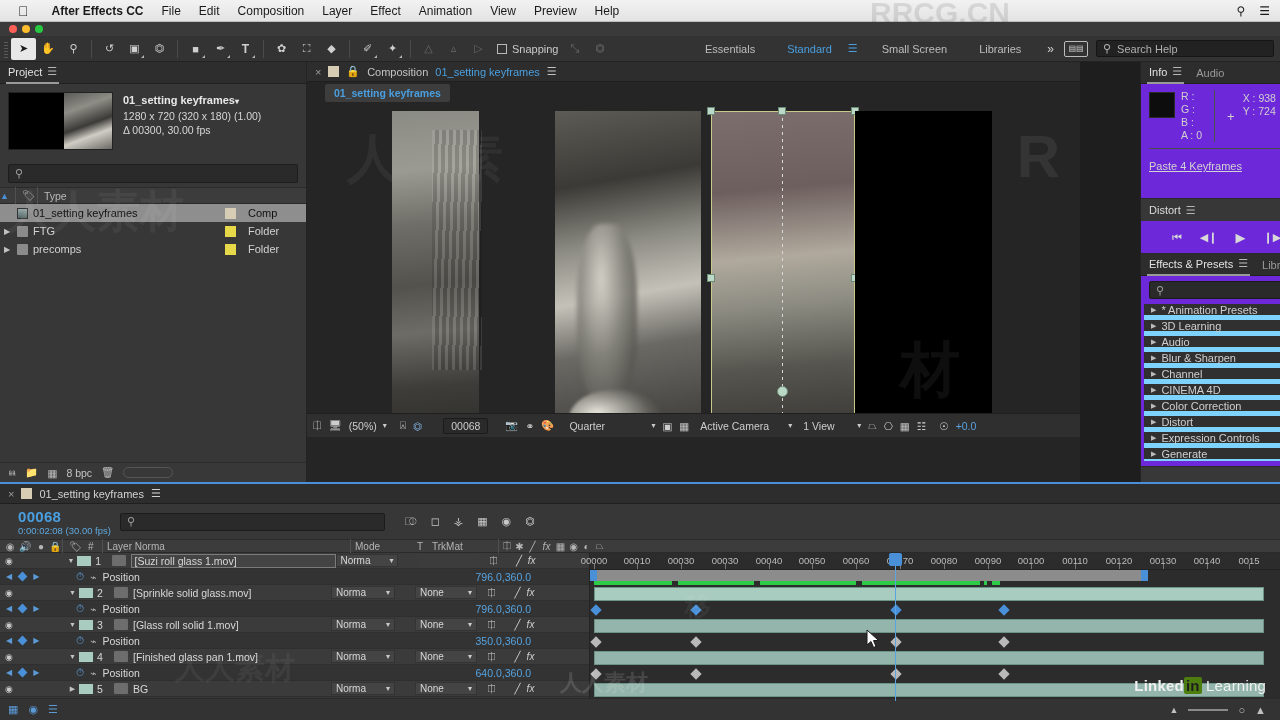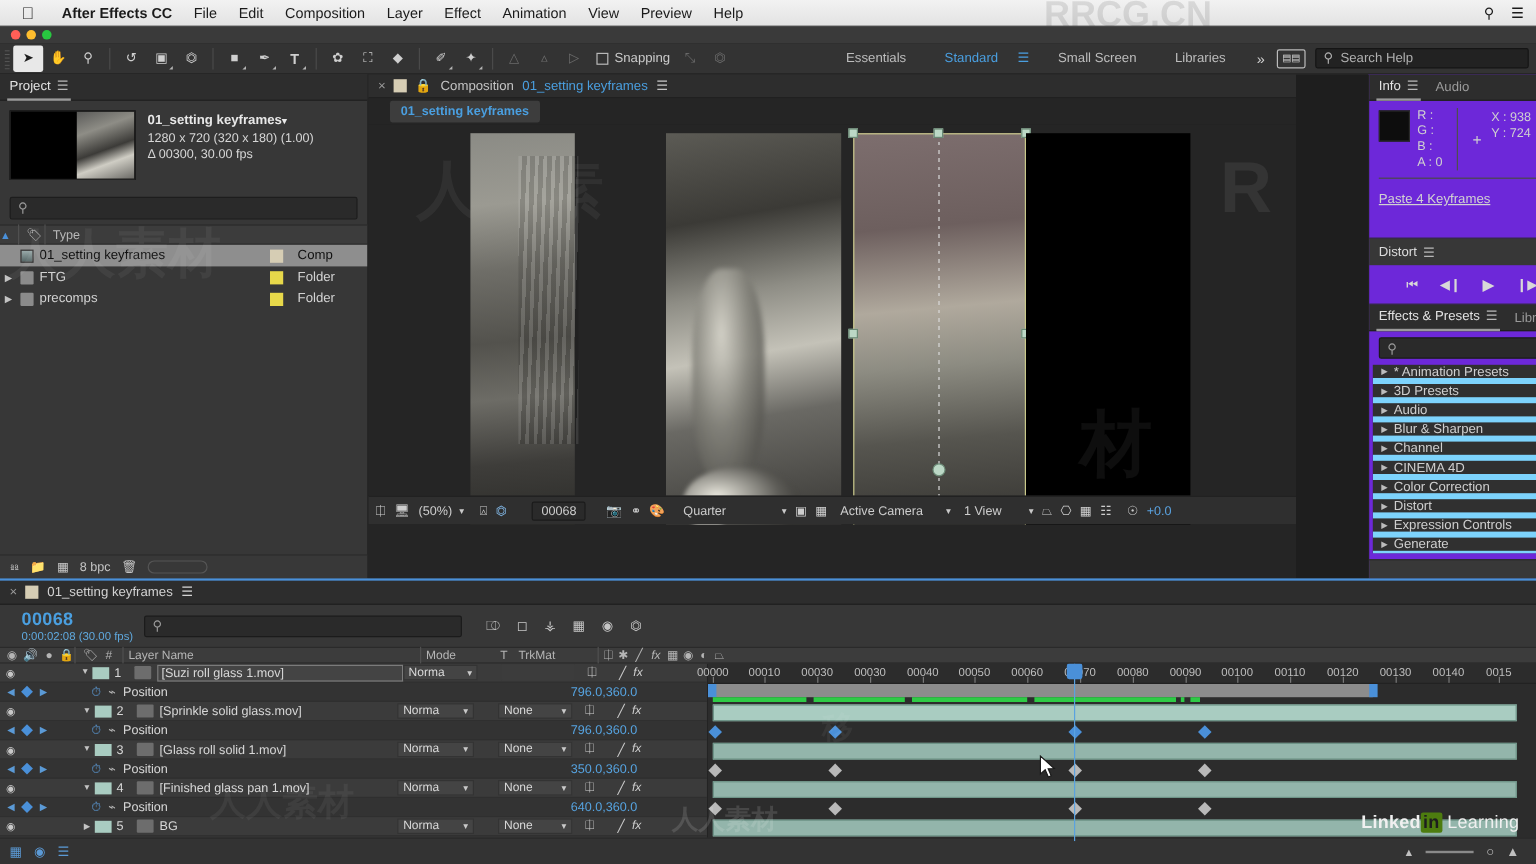--- a/index.html
+++ b/index.html
@@ -528,21 +528,21 @@
     <div class="fx-search">
       <span>⚲</span>
     </div>
     <div class="fx-list">
       <div class="fx-item">
         <span class="tri">▶</span>
         <span>* Animation Presets</span>
         </div>
       <div class="fx-item">
         <span class="tri">▶</span>
-        <span>3D Presets</span>
+        <span>3D Learning</span>
         </div>
       <div class="fx-item">
         <span class="tri">▶</span>
         <span>Audio</span>
         </div>
       <div class="fx-item">
         <span class="tri">▶</span>
         <span>Blur &amp; Sharpen</span>
         </div>
       <div class="fx-item">
@@ -602,21 +602,21 @@
       </div>
     </div>
 
     <div class="tl-colhead">
       <span class="cell" style="width:16px;justify-content:center">◉</span>
       <span class="cell" style="width:16px;justify-content:center">🔊</span>
       <span class="cell" style="width:14px;justify-content:center">●</span>
       <span class="cell" style="width:16px;justify-content:center">🔒</span>
       <span class="cell bd" style="width:22px;justify-content:center">🏷</span>
       <span class="cell" style="width:18px">#</span>
-      <span class="cell bd" style="width:248px">Layer Name</span>
+      <span class="cell bd" style="width:248px">Layer Norma</span>
       <span class="cell bd" style="width:58px">Mode</span>
       <span class="cell" style="width:20px;justify-content:center">T</span>
       <span class="cell" style="width:70px">TrkMat</span>
       <span class="cell bd" style="width:13px;justify-content:center">⎅</span>
       <span class="cell" style="width:13px;justify-content:center">✱</span>
       <span class="cell" style="width:13px;justify-content:center">╱</span>
       <span class="cell" style="width:15px;justify-content:center;font-style:italic">fx</span>
       <span class="cell" style="width:13px;justify-content:center">▦</span>
       <span class="cell" style="width:13px;justify-content:center">◉</span>
       <span class="cell" style="width:13px;justify-content:center">◐</span>

